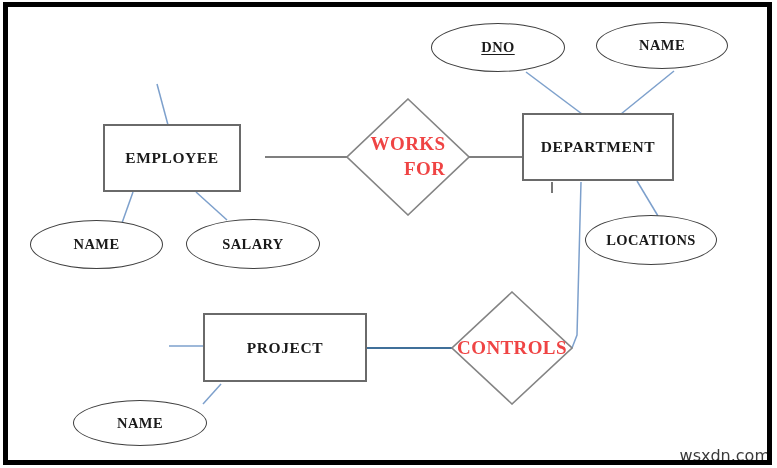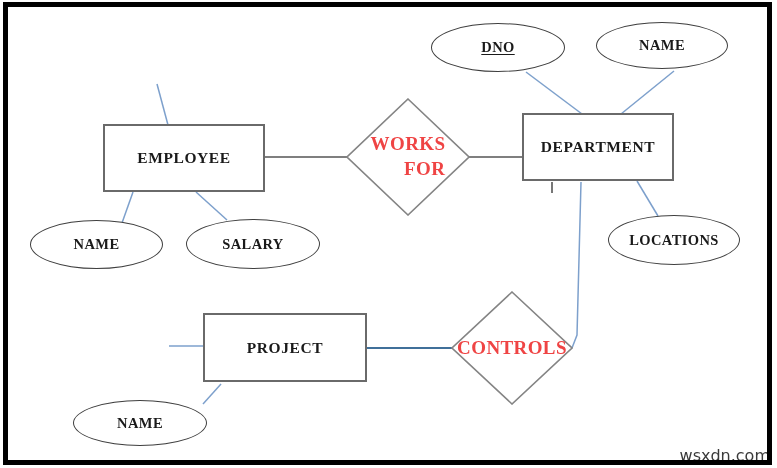--- a/index.html
+++ b/index.html
@@ -55,21 +55,21 @@
     <polyline points="581,182 577,335 572,348" fill="none" stroke="#7da0cc" stroke-width="1.5"></polyline>
 
     <line x1="265" y1="157" x2="347" y2="157" stroke="#7f7f7f" stroke-width="2"></line>
     <line x1="469" y1="157" x2="523" y2="157" stroke="#7f7f7f" stroke-width="2"></line>
 
     <line x1="366" y1="348" x2="452" y2="348" stroke="#40709a" stroke-width="1.8"></line>
 
     <line x1="552" y1="182" x2="552" y2="193" stroke="#4a4a4a" stroke-width="1.5"></line>
   </svg>
 
-  <div class="entity" style="left:103px;top:124px;width:162px;height:68px;">
+  <div class="entity" style="left:103px;top:124px;width:138px;height:68px;">
     <span>EMPLOYEE</span>
   </div>
   <div class="entity" style="left:522px;top:113px;width:152px;height:68px;">
     <span>DEPARTMENT</span>
   </div>
   <div class="entity" style="left:203px;top:313px;width:164px;height:69px;">
     <span>PROJECT</span>
   </div>
 
   <div class="attribute" style="left:30px;top:220px;width:133px;height:49px;">
@@ -77,21 +77,21 @@
   </div>
   <div class="attribute" style="left:186px;top:219px;width:134px;height:50px;">
     <span class="attr-label">SALARY</span>
   </div>
   <div class="attribute key" style="left:431px;top:23px;width:134px;height:49px;">
     <span class="attr-label">DNO</span>
   </div>
   <div class="attribute" style="left:596px;top:22px;width:132px;height:47px;">
     <span class="attr-label">NAME</span>
   </div>
-  <div class="attribute" style="left:608px;top:215px;width:132px;height:50px;">
+  <div class="attribute" style="left:585px;top:215px;width:132px;height:50px;">
     <span class="attr-label">LOCATIONS</span>
   </div>
   <div class="attribute" style="left:73px;top:400px;width:134px;height:46px;">
     <span class="attr-label">NAME</span>
   </div>
 
   <div class="relationship" style="left:346px;top:98px;width:124px;height:118px;">
     <svg width="124" height="118" viewBox="0 0 124 118">
       <polygon points="62,1 123,59 62,117 1,59" fill="#ffffff" stroke="#848484" stroke-width="1.6"></polygon>
     </svg>

